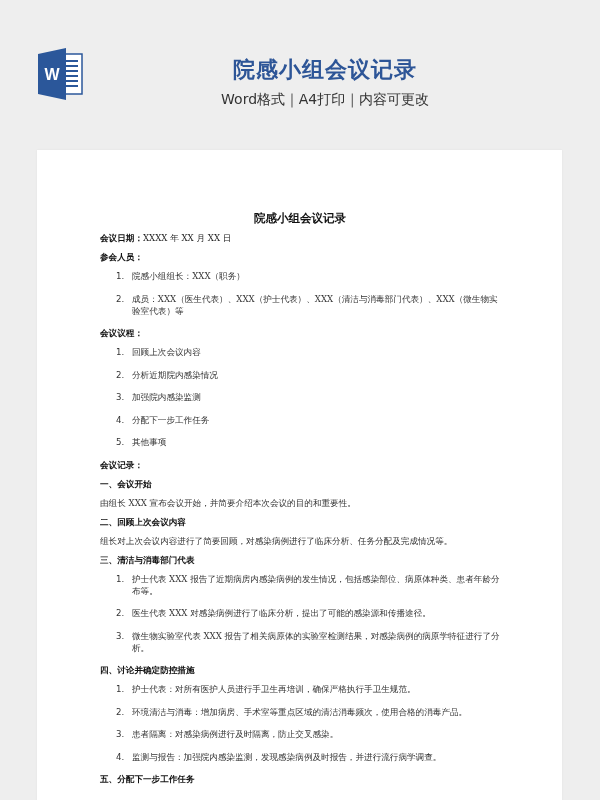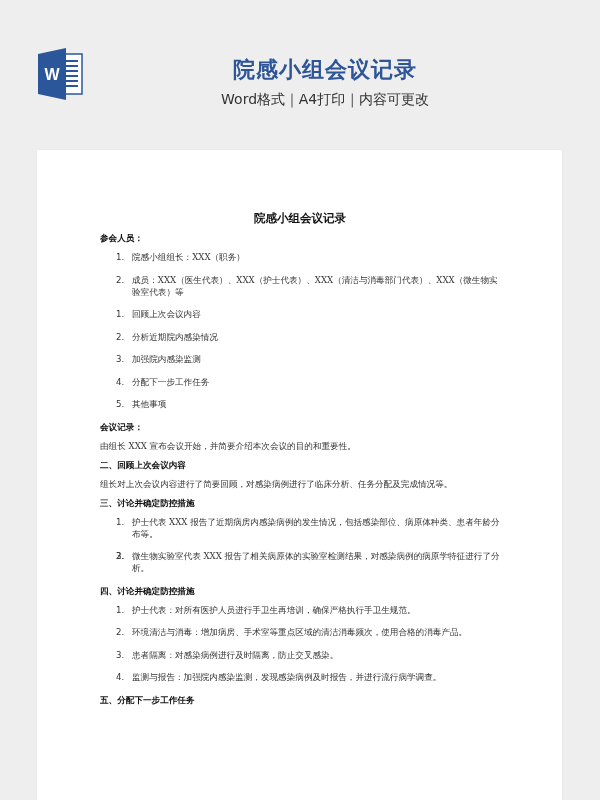--- a/index.html
+++ b/index.html
@@ -89,46 +89,51 @@
     </svg>
   </div>
   <div class="header-title">院感小组会议记录</div>
   <div class="header-sub">Word格式｜A4打印｜内容可更改</div>
 </div>
 
 <div class="paper">
   <div class="doc">
     <div class="doc-title">院感小组会议记录</div>
 
+    <div class="field">
+      <span class="label">会议日期：</span><span>XXXX 年 XX 月 XX 日</span>
+    </div>
 
     <div class="section-label">参会人员：</div>
     <ol class="list">
       <li><span class="num">1.</span><span>院感小组组长：XXX（职务）</span></li>
       <li><span class="num">2.</span><span>成员：XXX（医生代表）、XXX（护士代表）、XXX（清洁与消毒部门代表）、XXX（微生物实验室代表）等</span></li>
     </ol>
 
+    <div class="section-label">会议议程：</div>
     <ol class="list">
       <li><span class="num">1.</span><span>回顾上次会议内容</span></li>
       <li><span class="num">2.</span><span>分析近期院内感染情况</span></li>
       <li><span class="num">3.</span><span>加强院内感染监测</span></li>
       <li><span class="num">4.</span><span>分配下一步工作任务</span></li>
       <li><span class="num">5.</span><span>其他事项</span></li>
     </ol>
 
     <div class="section-label">会议记录：</div>
 
+    <div class="sub-heading">一、会议开始</div>
     <div class="para">由组长 XXX 宣布会议开始，并简要介绍本次会议的目的和重要性。</div>
 
     <div class="sub-heading">二、回顾上次会议内容</div>
     <div class="para">组长对上次会议内容进行了简要回顾，对感染病例进行了临床分析、任务分配及完成情况等。</div>
 
-    <div class="sub-heading">三、讨论并确定防控措施</div>
+    <div class="sub-heading">三、清洁与消毒部门代表</div>
     <ol class="list">
       <li><span class="num">1.</span><span>护士代表 XXX 报告了近期病房内感染病例的发生情况，包括感染部位、病原体种类、患者年龄分布等。</span></li>
-      <li><span class="num">2.</span></li>
+      <li><span class="num">2.</span><span>医生代表 XXX 对感染病例进行了临床分析，提出了可能的感染源和传播途径。</span></li>
       <li><span class="num">3.</span><span>微生物实验室代表 XXX 报告了相关病原体的实验室检测结果，对感染病例的病原学特征进行了分析。</span></li>
     </ol>
 
     <div class="sub-heading">四、讨论并确定防控措施</div>
     <ol class="list tight">
       <li><span class="num">1.</span><span>护士代表：对所有医护人员进行手卫生再培训，确保严格执行手卫生规范。</span></li>
       <li><span class="num">2.</span><span>环境清洁与消毒：增加病房、手术室等重点区域的清洁消毒频次，使用合格的消毒产品。</span></li>
       <li><span class="num">3.</span><span>患者隔离：对感染病例进行及时隔离，防止交叉感染。</span></li>
       <li><span class="num">4.</span><span>监测与报告：加强院内感染监测，发现感染病例及时报告，并进行流行病学调查。</span></li>
     </ol>

